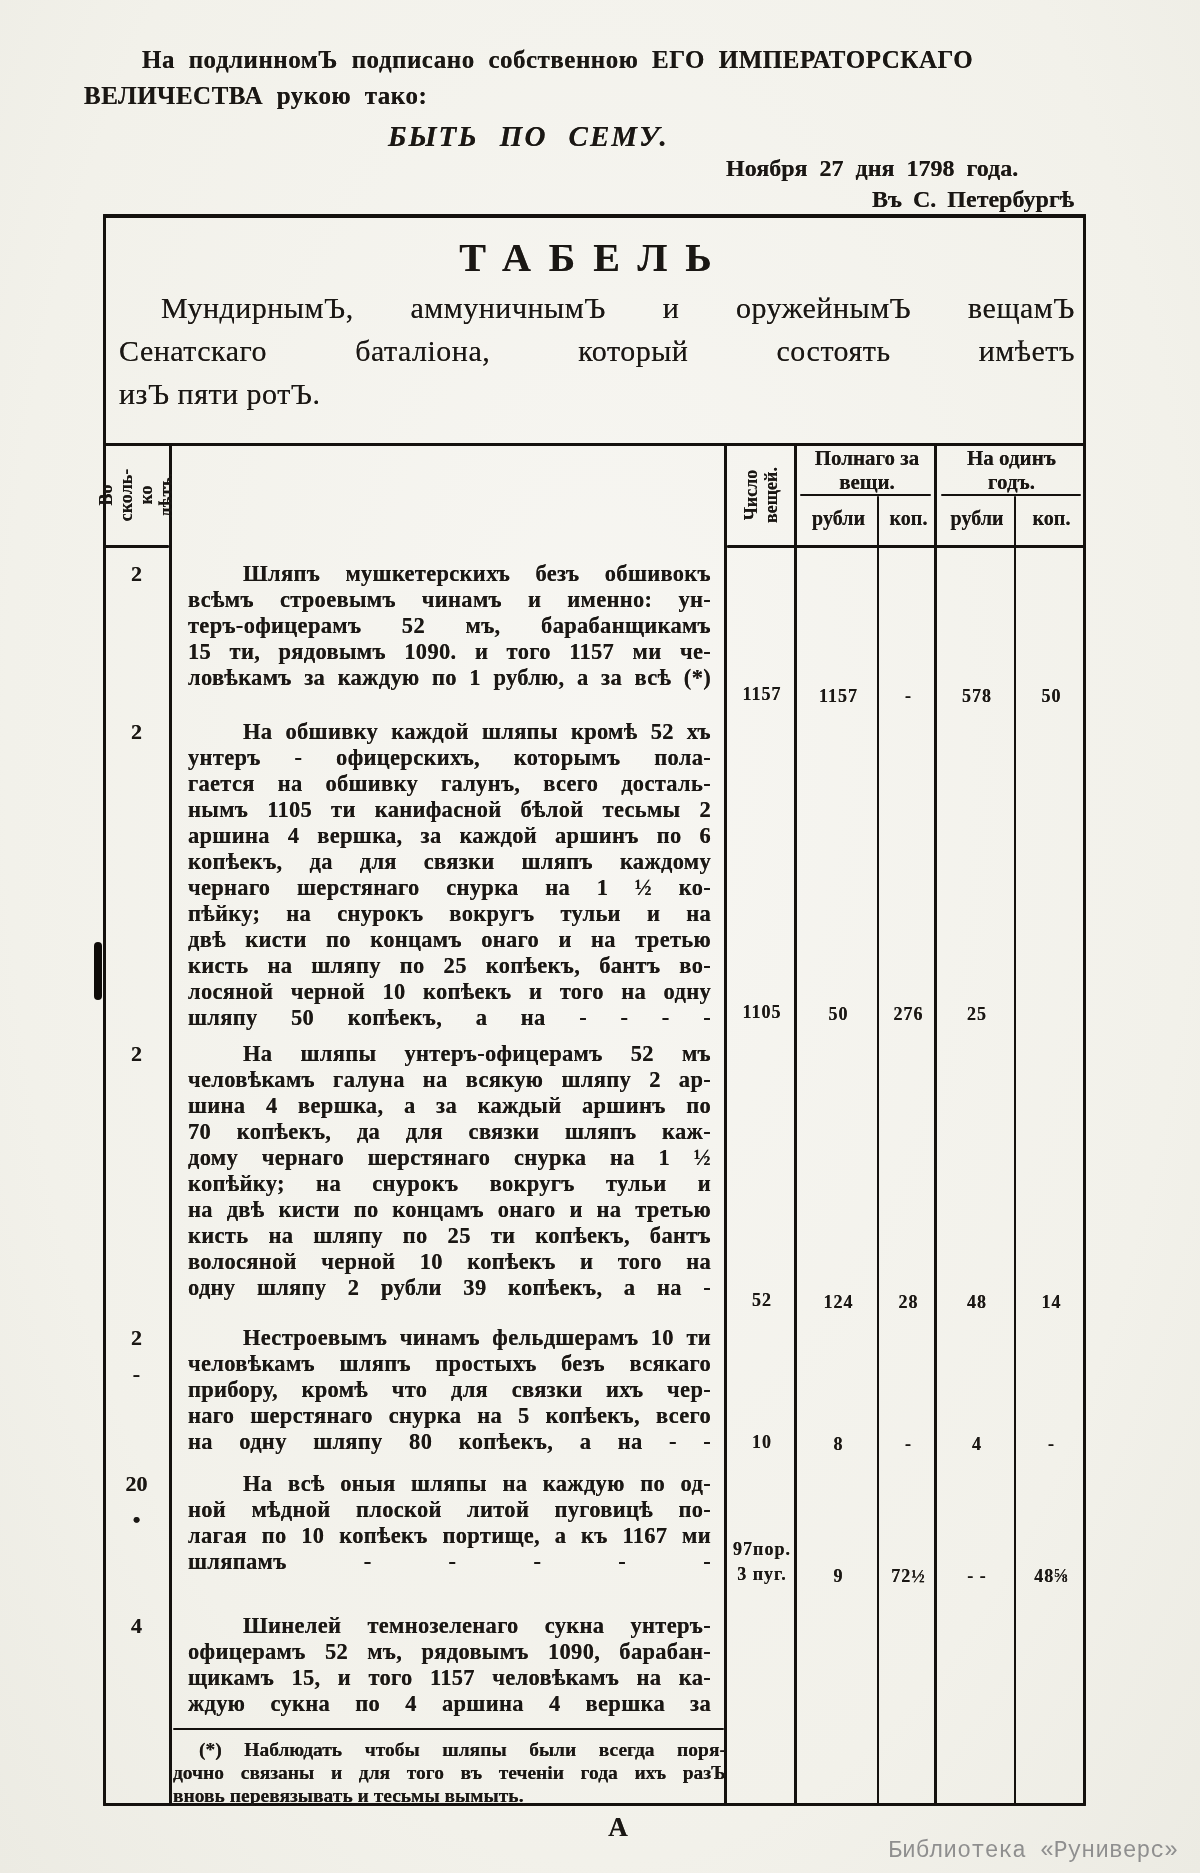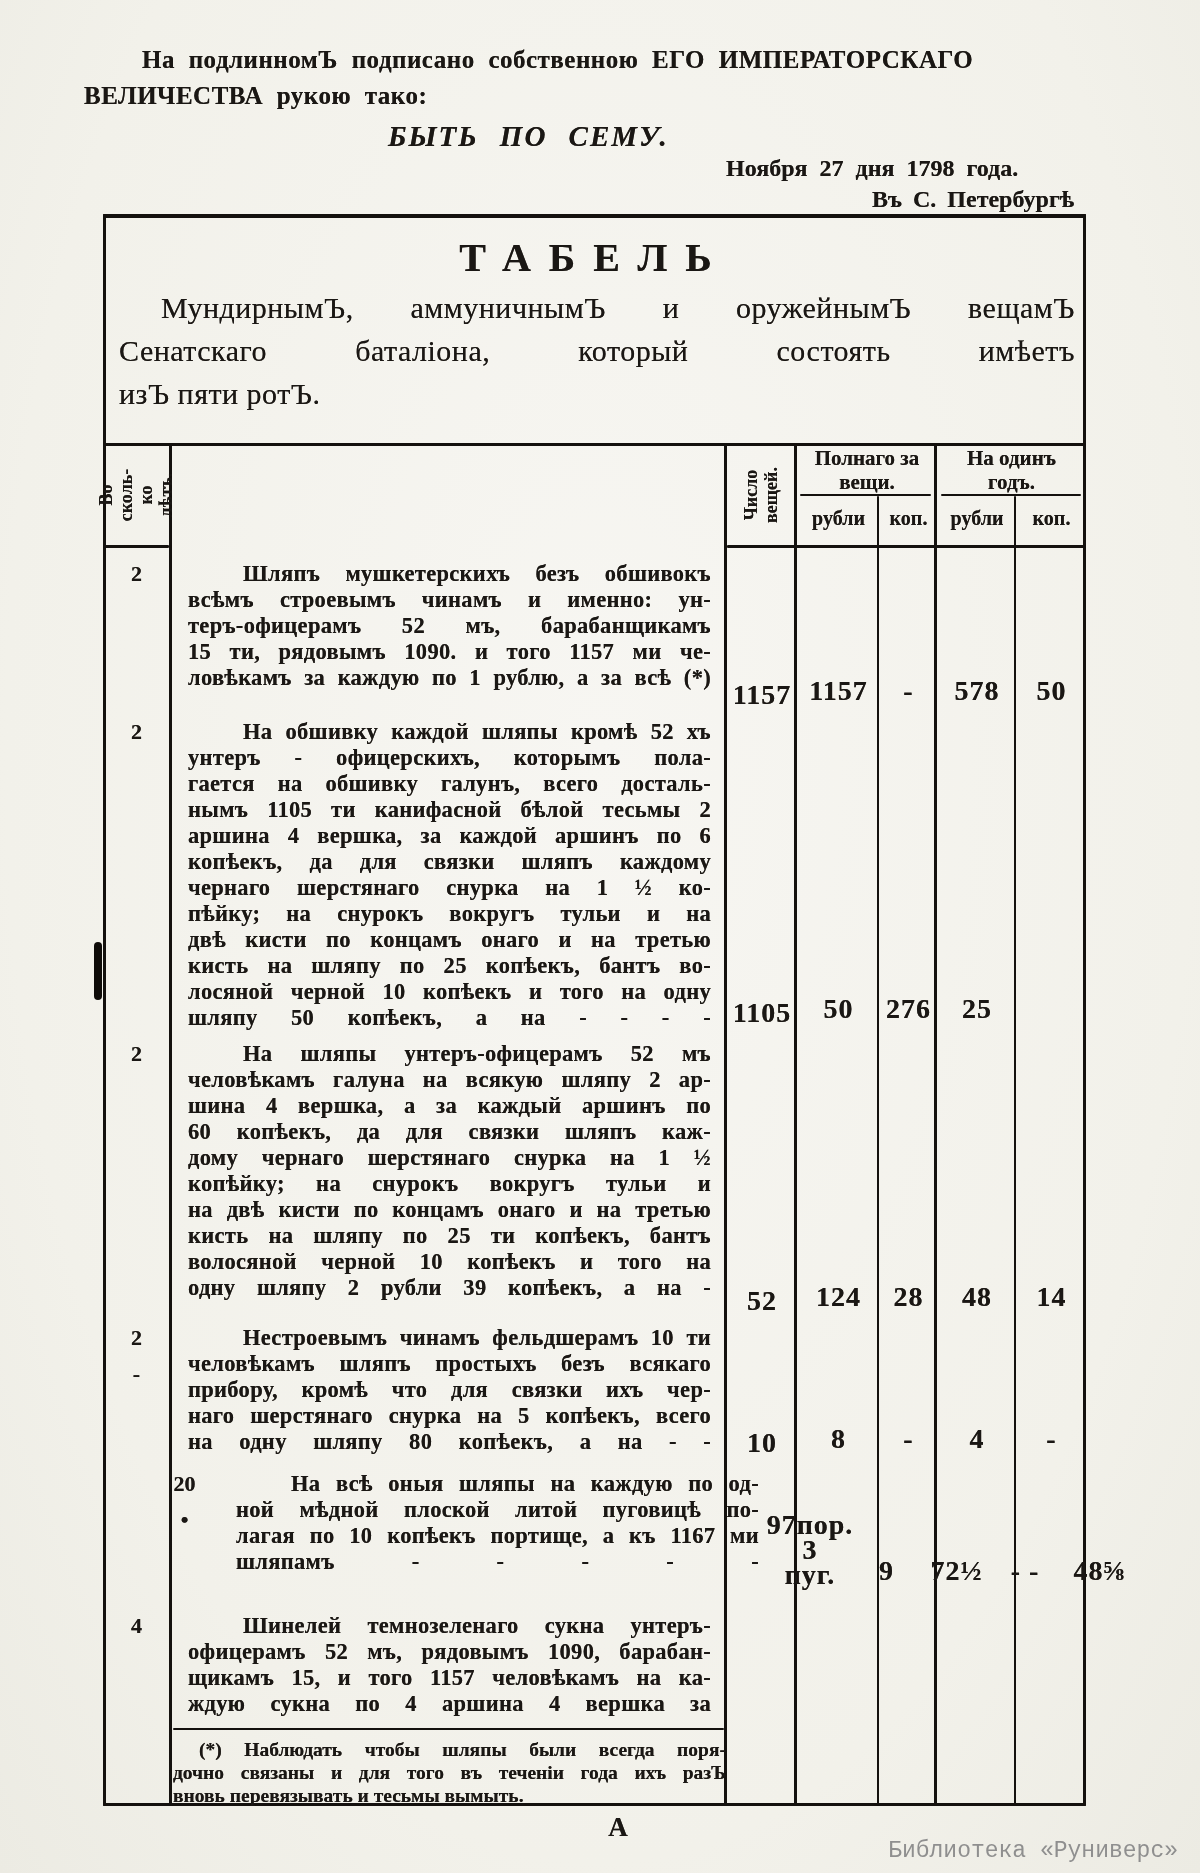--- a/index.html
+++ b/index.html
@@ -35,29 +35,29 @@
   .ghead{position:absolute;text-align:center;white-space:pre-line;
          font-size:21px;line-height:24px;font-weight:700;}
   .sub{position:absolute;top:288px;height:40px;text-align:center;font-size:20px;font-weight:700;padding-top:5px;box-sizing:border-box;}
   
   .tbody{position:absolute;left:0;top:335px;width:983px;}
   .trow{display:grid;grid-template-columns:67px 557px 70px 83px 57px 80px 69px;box-sizing:border-box;}
   .r1{min-height:166px;padding-top:12px;}
   .r2{min-height:318px;padding-top:4px;}
   .r3{min-height:288px;padding-top:8px;}
   .r4{min-height:142px;padding-top:4px;}
-  .r5{min-height:132px;padding-top:8px;margin-left:48px;}
+  .r5{min-height:132px;padding-top:8px;}
   .r6{min-height:128px;padding-top:18px;}
   .years{text-align:center;font-size:22px;font-weight:700;line-height:26px;}
   .yline + .yline{margin-top:10px;}
   .desc{padding:0 16px 0 18px;font-size:22.5px;font-weight:700;line-height:26px;letter-spacing:.3px;}
   .dline{text-align:justify;text-align-last:justify;}
   .dline:first-child{text-indent:55px;}
   .num{display:flex;flex-direction:column;justify-content:flex-end;align-items:center;
-       font-size:28px;font-weight:700;letter-spacing:1px;padding-bottom:8px;text-align:center;}
+       font-size:18px;font-weight:700;letter-spacing:1px;padding-bottom:8px;text-align:center;}
   .qline{line-height:25px;}
   
   .footnote{position:absolute;left:70px;top:1524px;width:553px;font-size:19.5px;font-weight:700;line-height:23px;}
   .fline{text-align:justify;text-align-last:justify;}
   .fline:first-child{text-indent:26px;}
   .fline:last-child{text-align-last:left;}
   
   .sig{position:absolute;left:558px;top:1812px;width:120px;text-align:center;font-size:27px;font-weight:700;}
   .wm{position:absolute;right:22px;top:1838px;font-family:Liberation Mono, monospace;
       font-size:23px;color:#8f8f8f;}
@@ -166,21 +166,21 @@
       </div>
 
       <div class="trow r3">
         <div class="years ink">
             <div class="yline">2</div>
           </div>
         <div class="desc ink">
             <div class="dline">На шляпы унтеръ-офицерамъ 52 мъ</div>
             <div class="dline">человѣкамъ галуна на всякую шляпу 2 ар-</div>
             <div class="dline">шина 4 вершка, а за каждый аршинъ по</div>
-            <div class="dline">60 копѣекъ, да для связки шляпъ каж-</div>
+            <div class="dline">70 копѣекъ, да для связки шляпъ каж-</div>
             <div class="dline">дому чернаго шерстянаго снурка на 1 ½</div>
             <div class="dline">копѣйку; на снурокъ вокругъ тульи и</div>
             <div class="dline">на двѣ кисти по концамъ онаго и на третью</div>
             <div class="dline">кисть на шляпу по 25 ти копѣекъ, бантъ</div>
             <div class="dline">волосяной черной 10 копѣекъ и того на</div>
             <div class="dline">одну шляпу 2 рубли 39 копѣекъ, а на -</div>
           </div>
         <div class="num ink">
             <div class="qline">52</div>
           </div>

